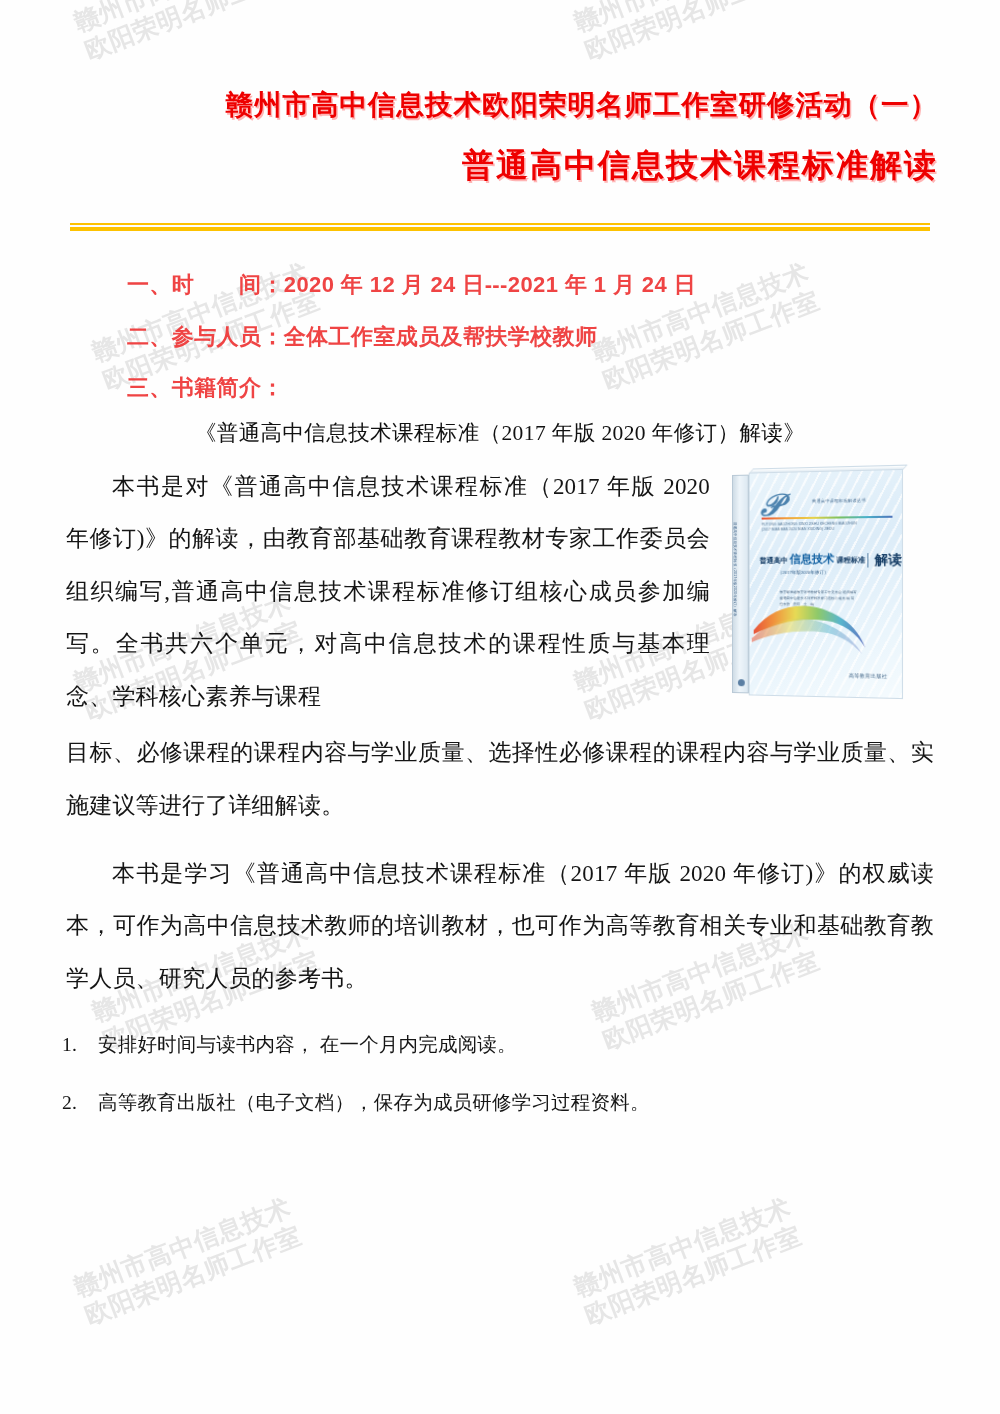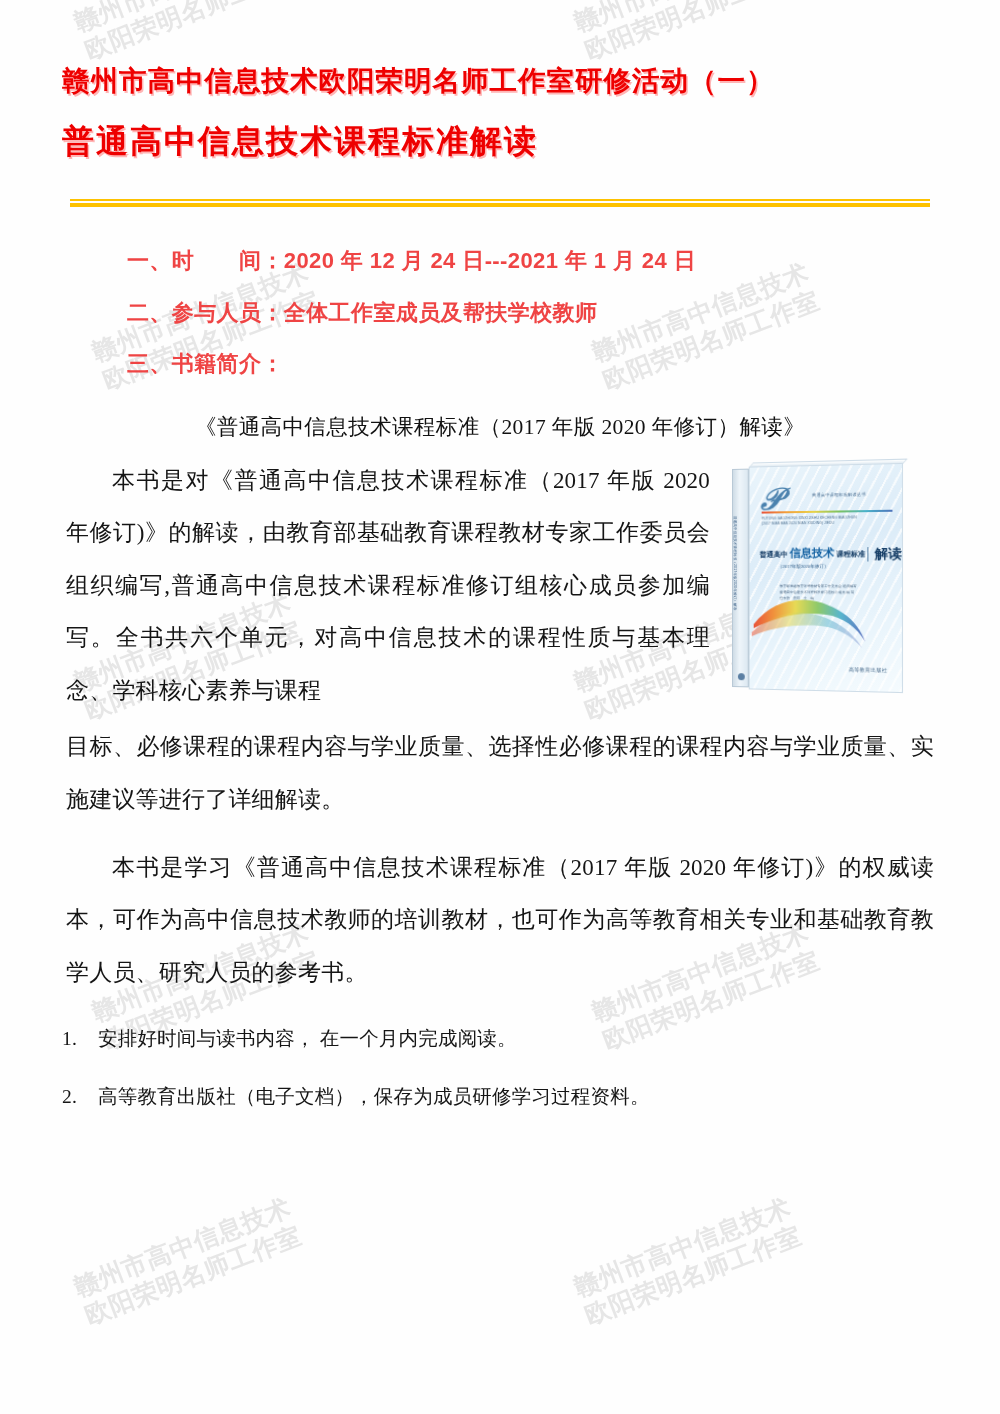--- a/index.html
+++ b/index.html
@@ -40,22 +40,22 @@
   .wm span { display: block; }
 
   
   .content {
     position: relative;
     z-index: 2;
     padding: 0 62px;
   }
 
   .title-block {
-    padding-top: 64px;
-    text-align: left;
+    padding-top: 88px;
+    text-align: right;
   }
   .doc-title-1,
   .doc-title-2 {
     color: #ee0000;
     font-family: "Liberation Serif", "DejaVu Serif", serif;
     font-weight: 700;
     letter-spacing: 1px;
     text-shadow: 1.5px 1.5px 0 rgba(255, 120, 120, 0.55);
     margin: 0;
   }
@@ -101,21 +101,21 @@
   .sh-time   { margin-top: 41px; }
   .sh-people { margin-top: 24px; }
   .sh-book   { margin-top: 24px; }
   .sh-req    { margin-top: 22px; padding-left: 58px; }
 
   
   .book-title-line {
     text-align: center;
     font-size: 21.5px;
     color: #111;
-    margin-top: 34px;
+    margin-top: 16px;
     letter-spacing: 0.4px;
     white-space: nowrap;
   }
 
   
   .body-text {
     font-size: 23px;
     color: #151515;
     line-height: 2.28;
     text-align: justify;

